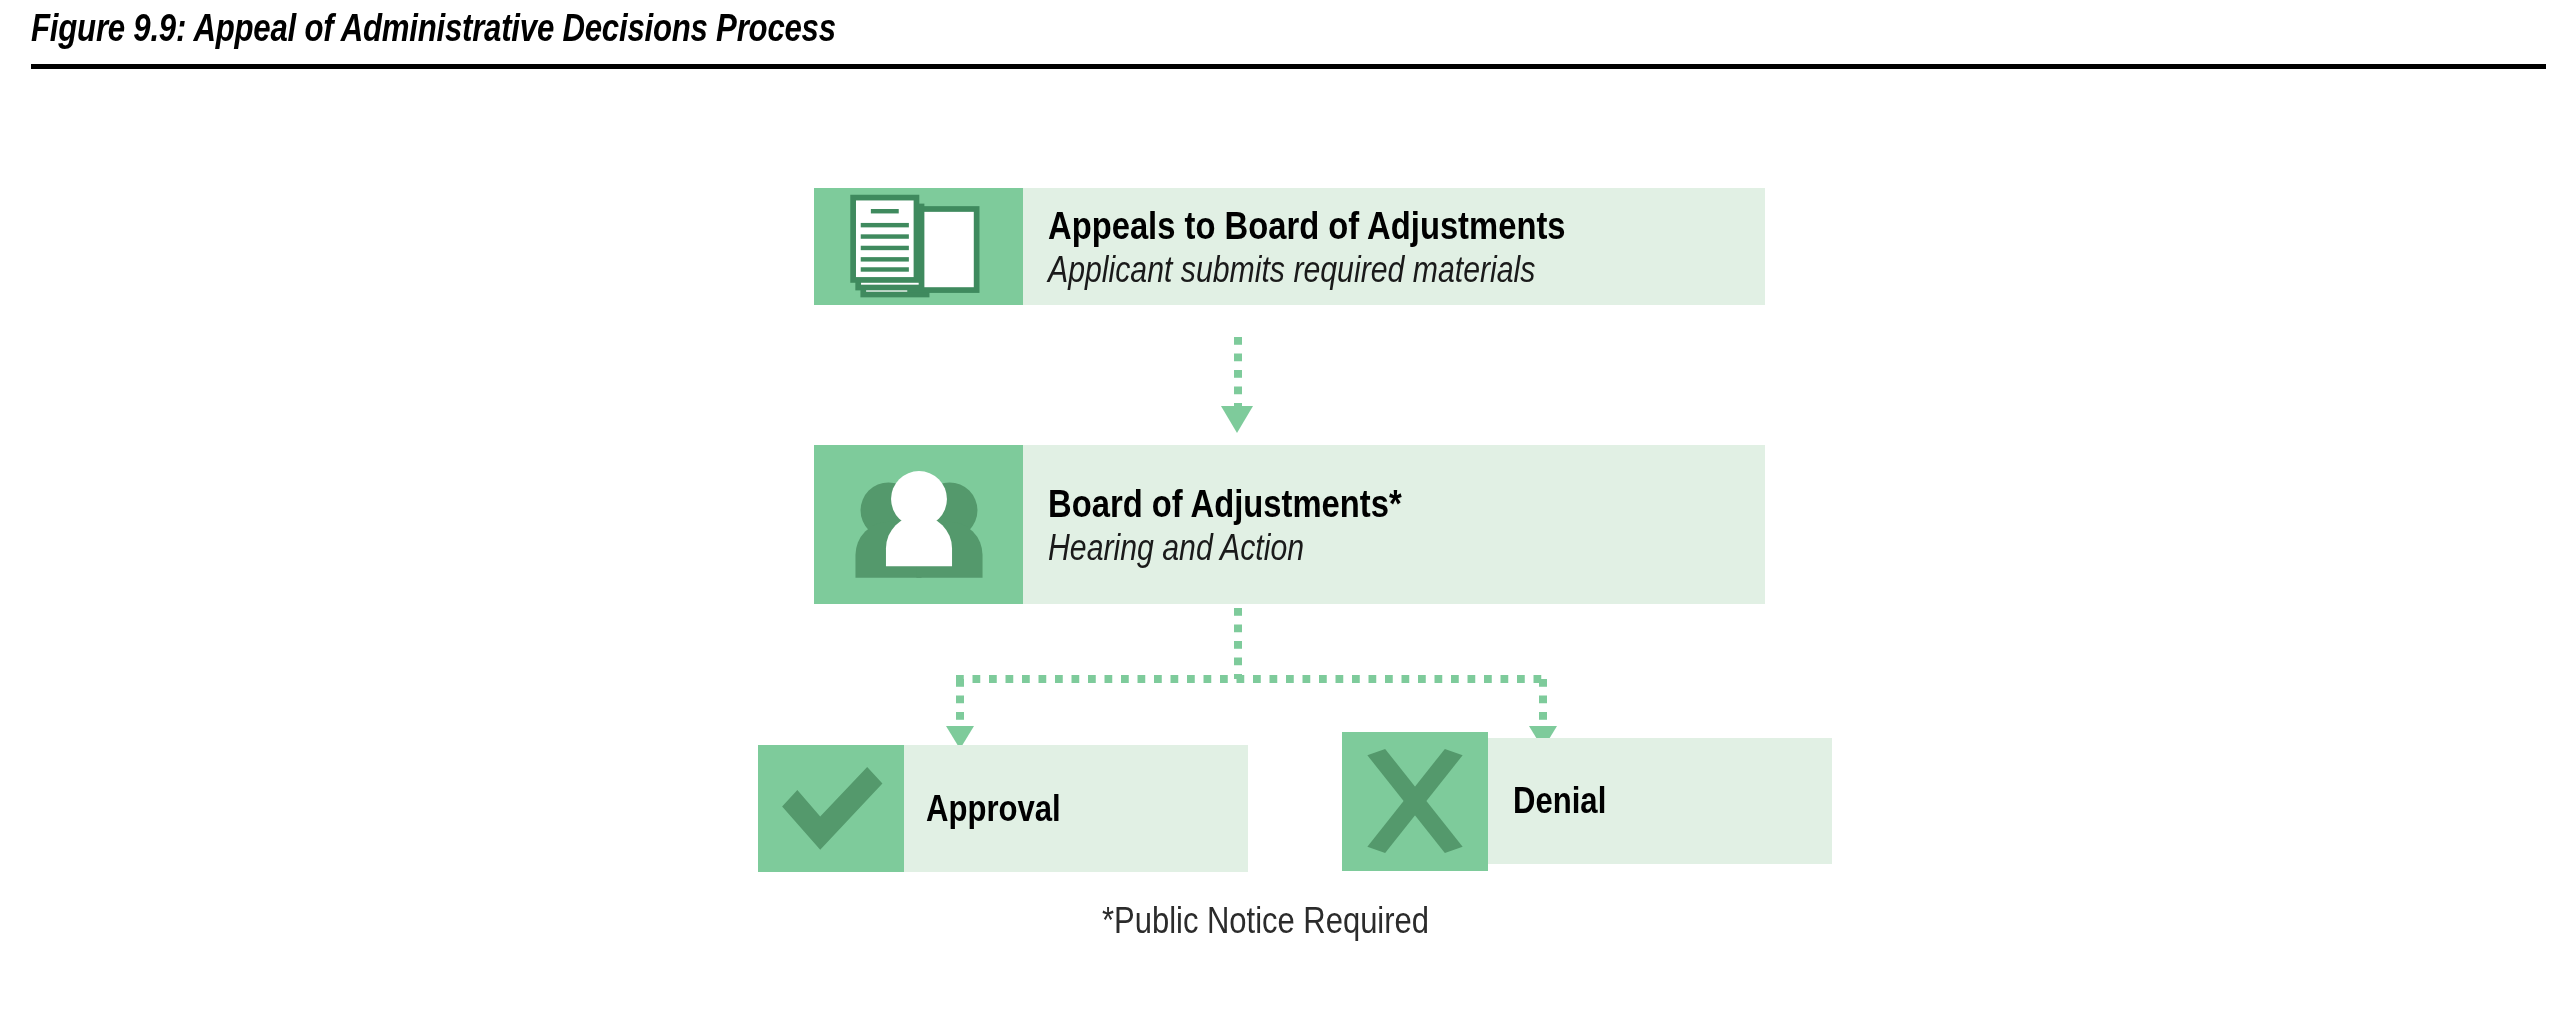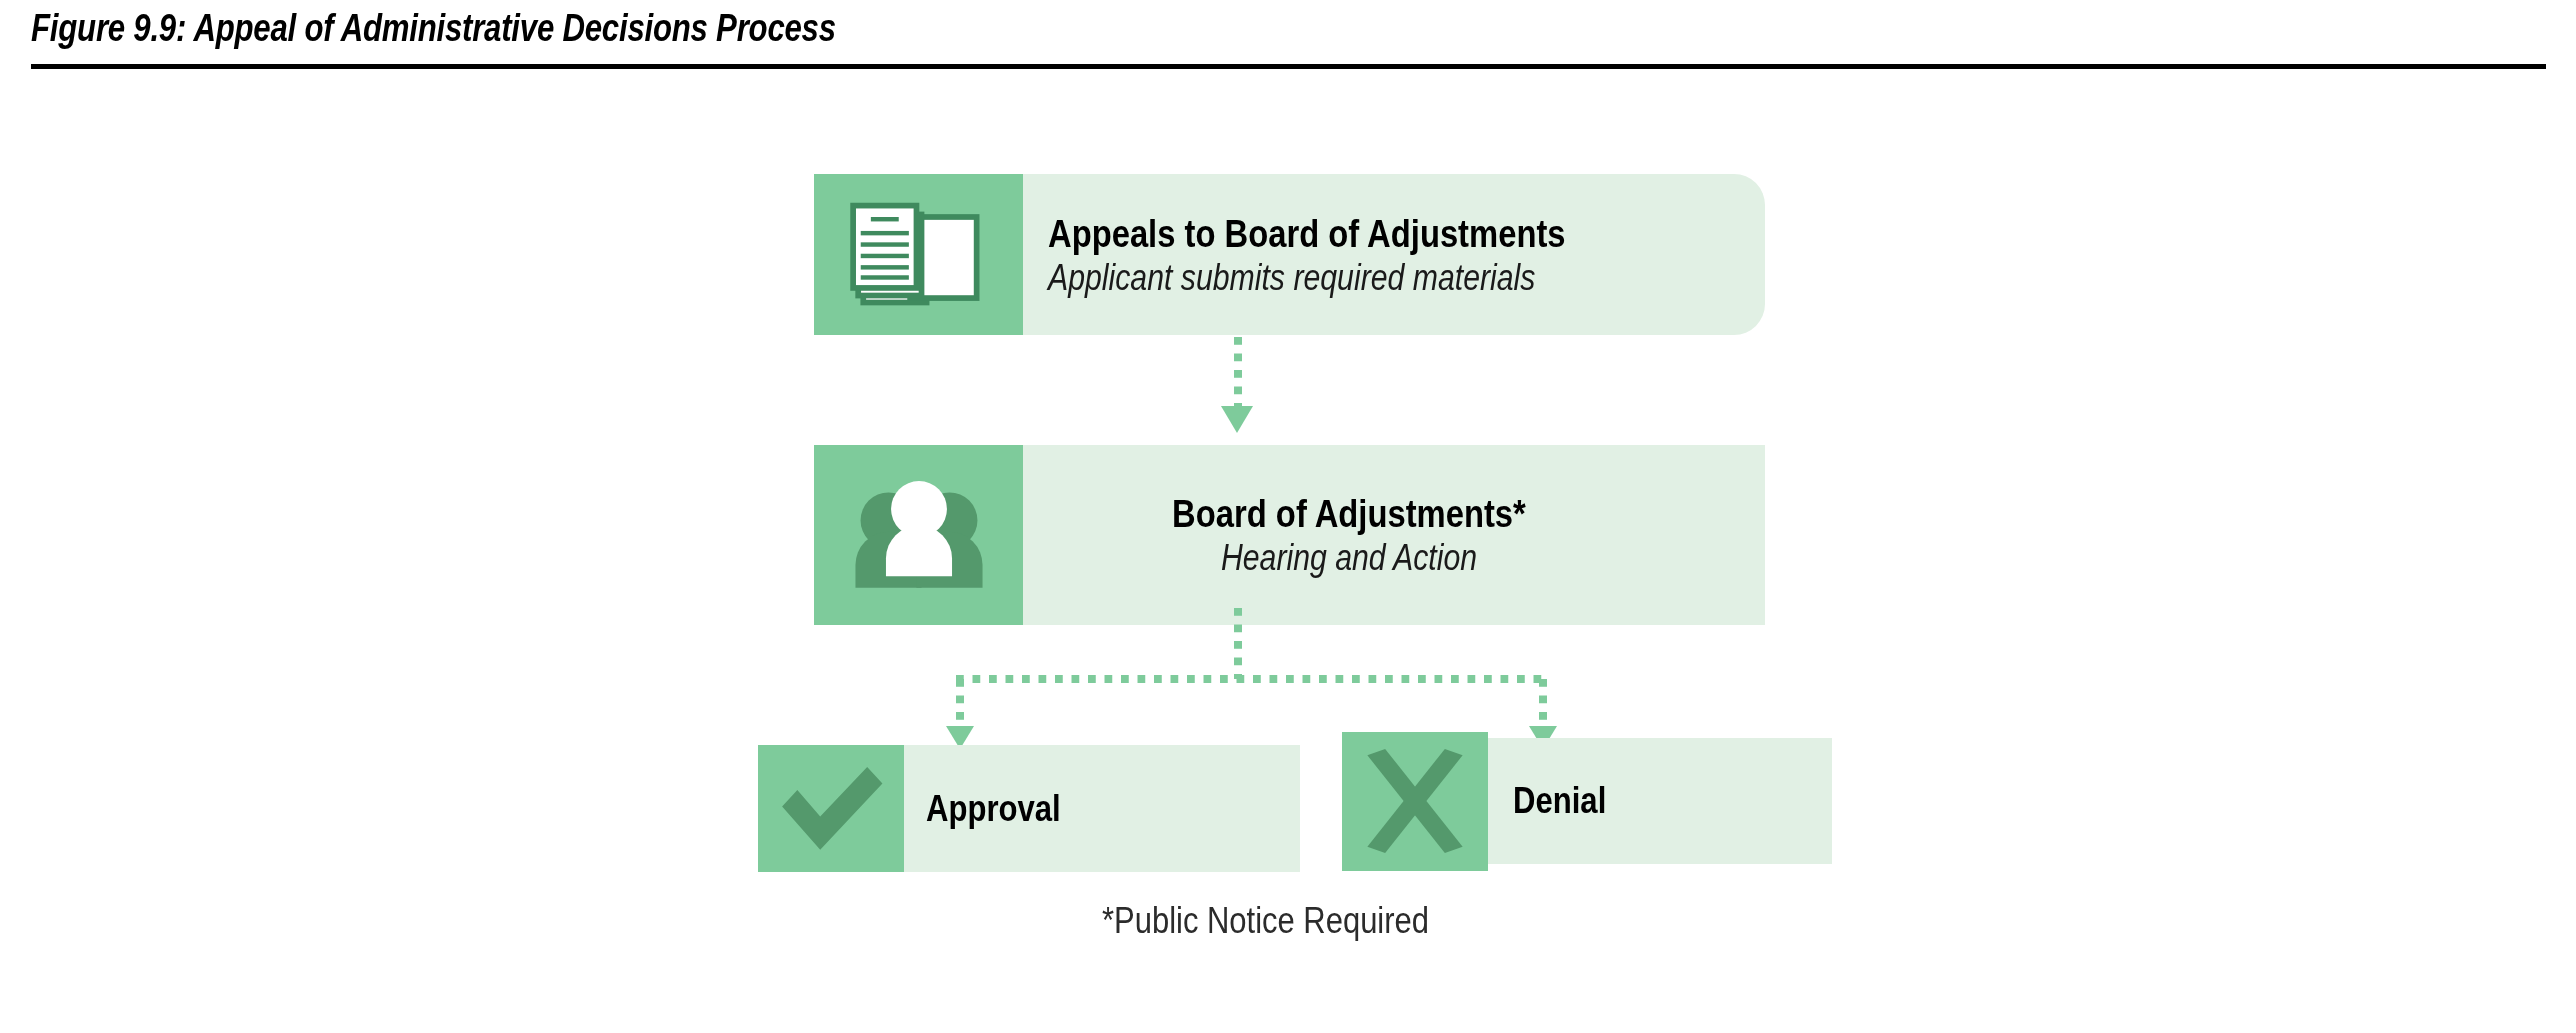--- a/index.html
+++ b/index.html
@@ -80,46 +80,44 @@
     font-style: italic;
     color: #1a1a1a;
     white-space: nowrap;
     transform: scaleX(0.84);
     transform-origin: left center;
   }
 
   
   #box-appeals {
     left: 814px;
-    top: 174px;
+    top: 188px;
     width: 951px;
-    height: 161px;
-    border-radius: 31px;
+    height: 117px;
   }
   #box-appeals .box-icon { width: 209px; }
   #box-appeals .box-title { font-size: 39px; line-height: 46px; }
   #box-appeals .box-sub   { font-size: 36px; line-height: 42px; }
 
   
   #box-board {
     left: 814px;
     top: 445px;
     width: 951px;
-    height: 180px;
-    text-align: center;
+    height: 159px;
   }
   #box-board .box-icon { width: 209px; }
   #box-board .box-title { font-size: 39px; line-height: 46px; }
   #box-board .box-sub   { font-size: 36px; line-height: 42px; }
 
   
   #box-approval {
     left: 758px;
     top: 745px;
-    width: 542px;
+    width: 490px;
     height: 127px;
   }
   #box-approval .box-icon { width: 146px; }
   #box-approval .box-text { justify-content: center; padding-left: 22px; }
   #box-approval .box-title { font-size: 37px; line-height: 42px; }
 
   
   #box-denial {
     left: 1342px;
     top: 738px;

